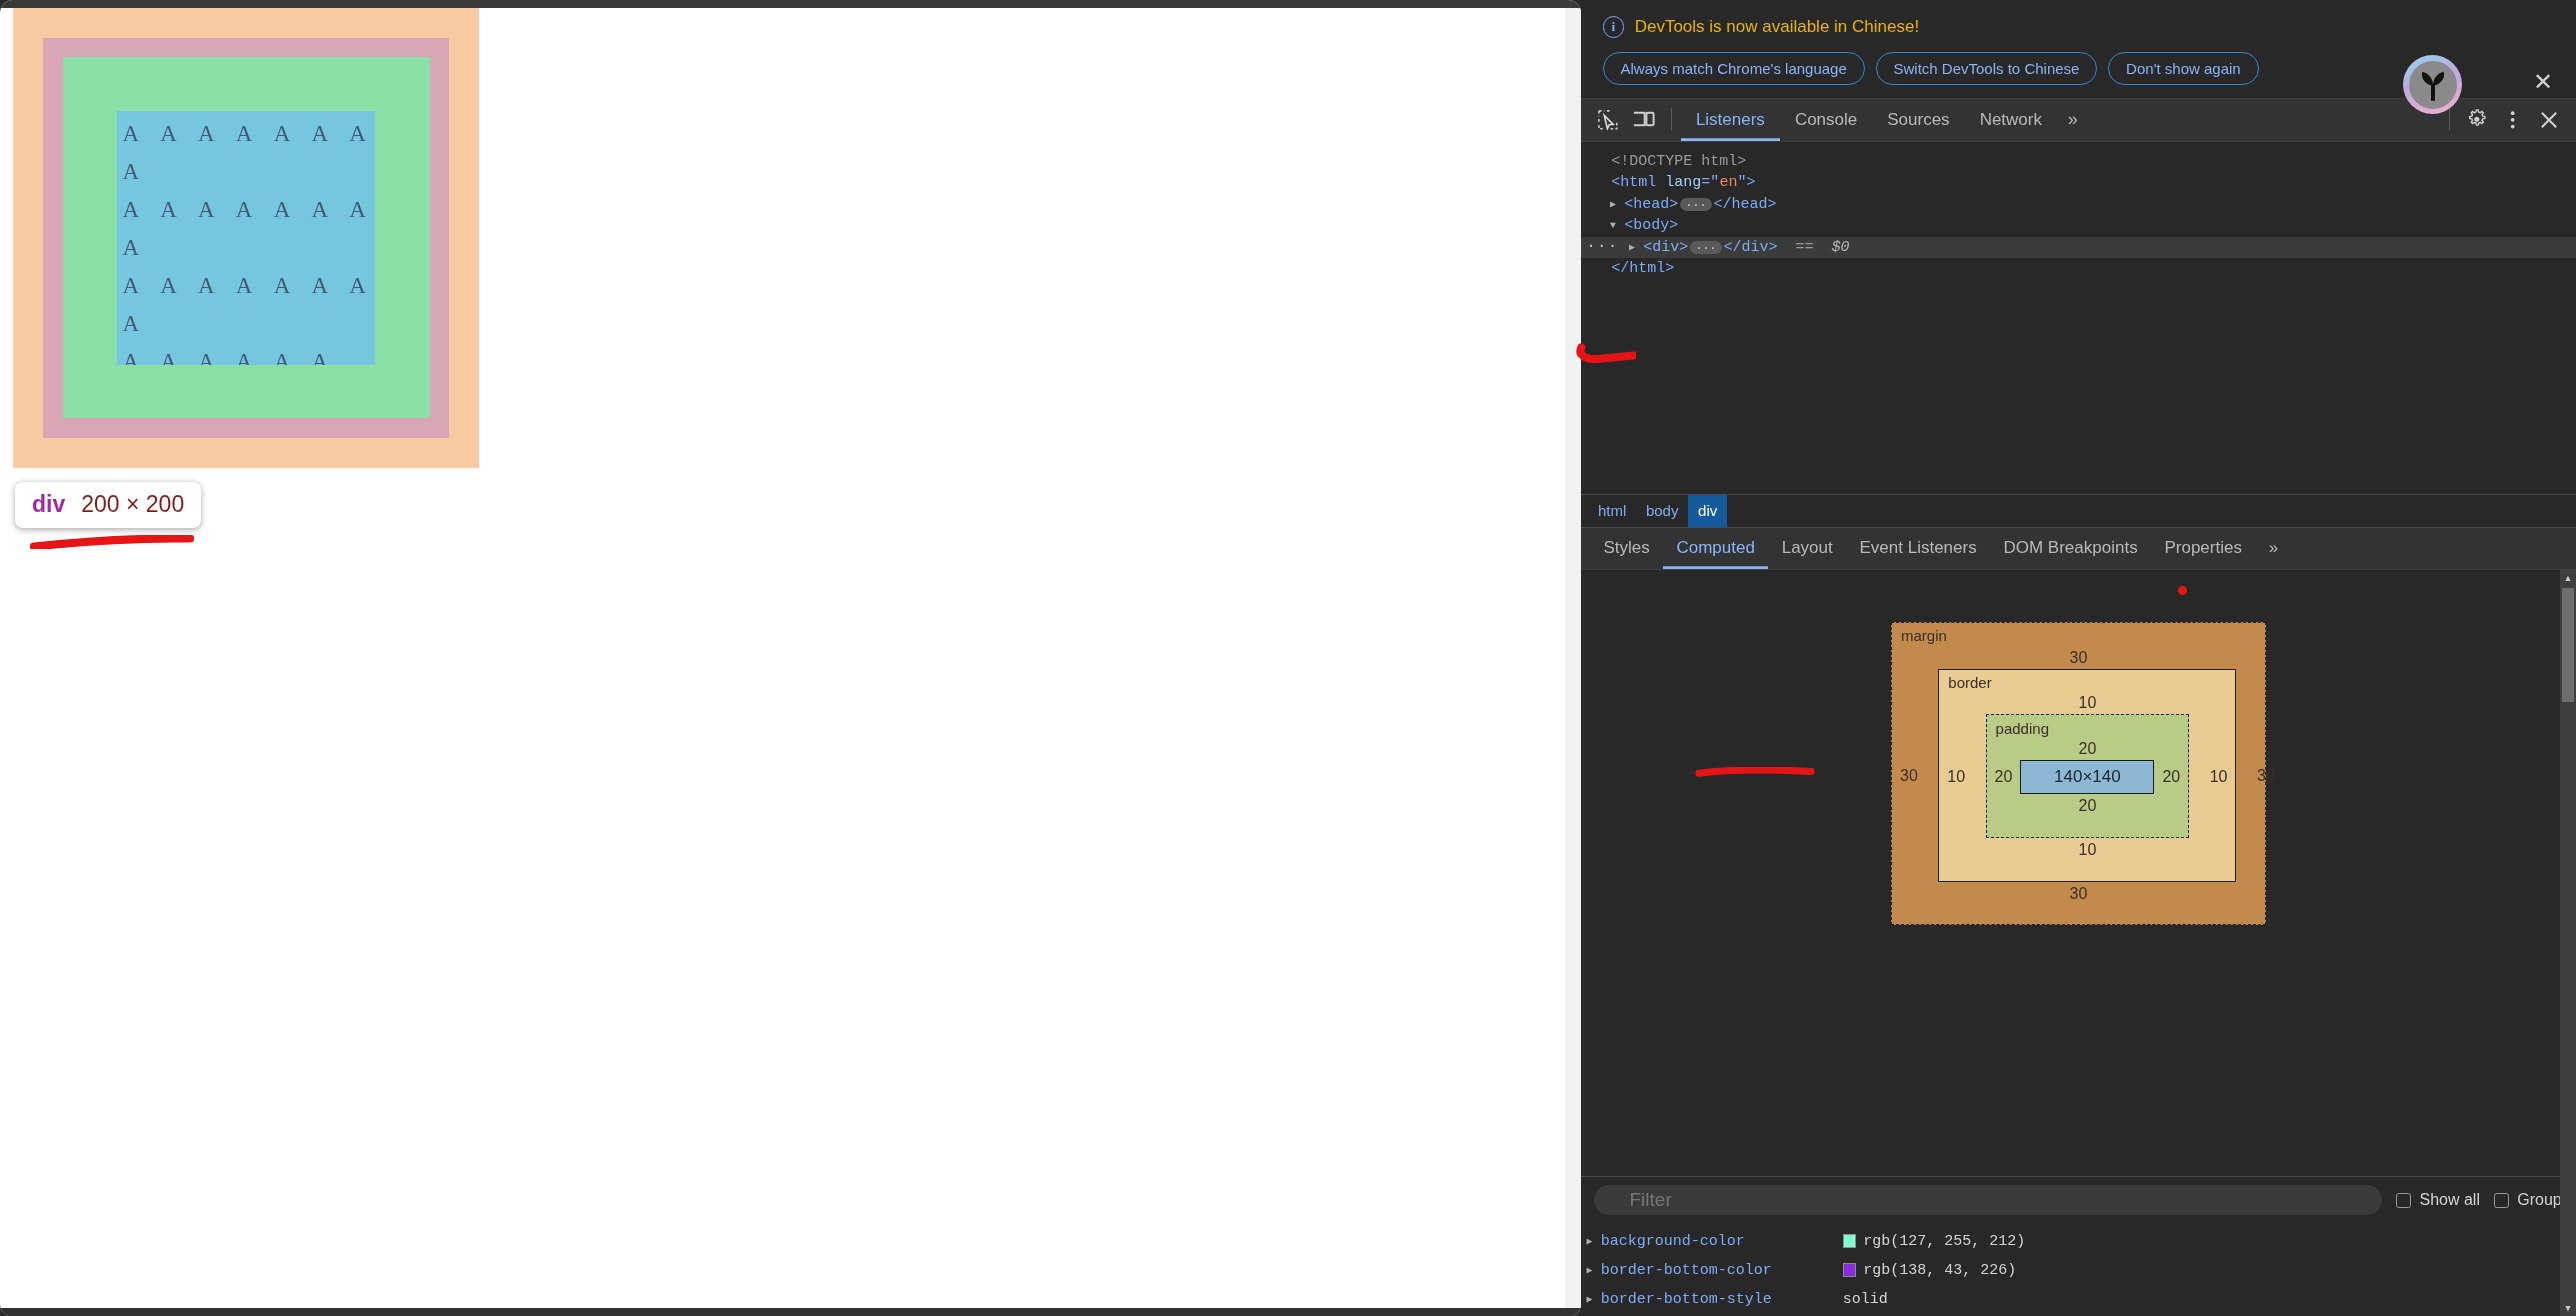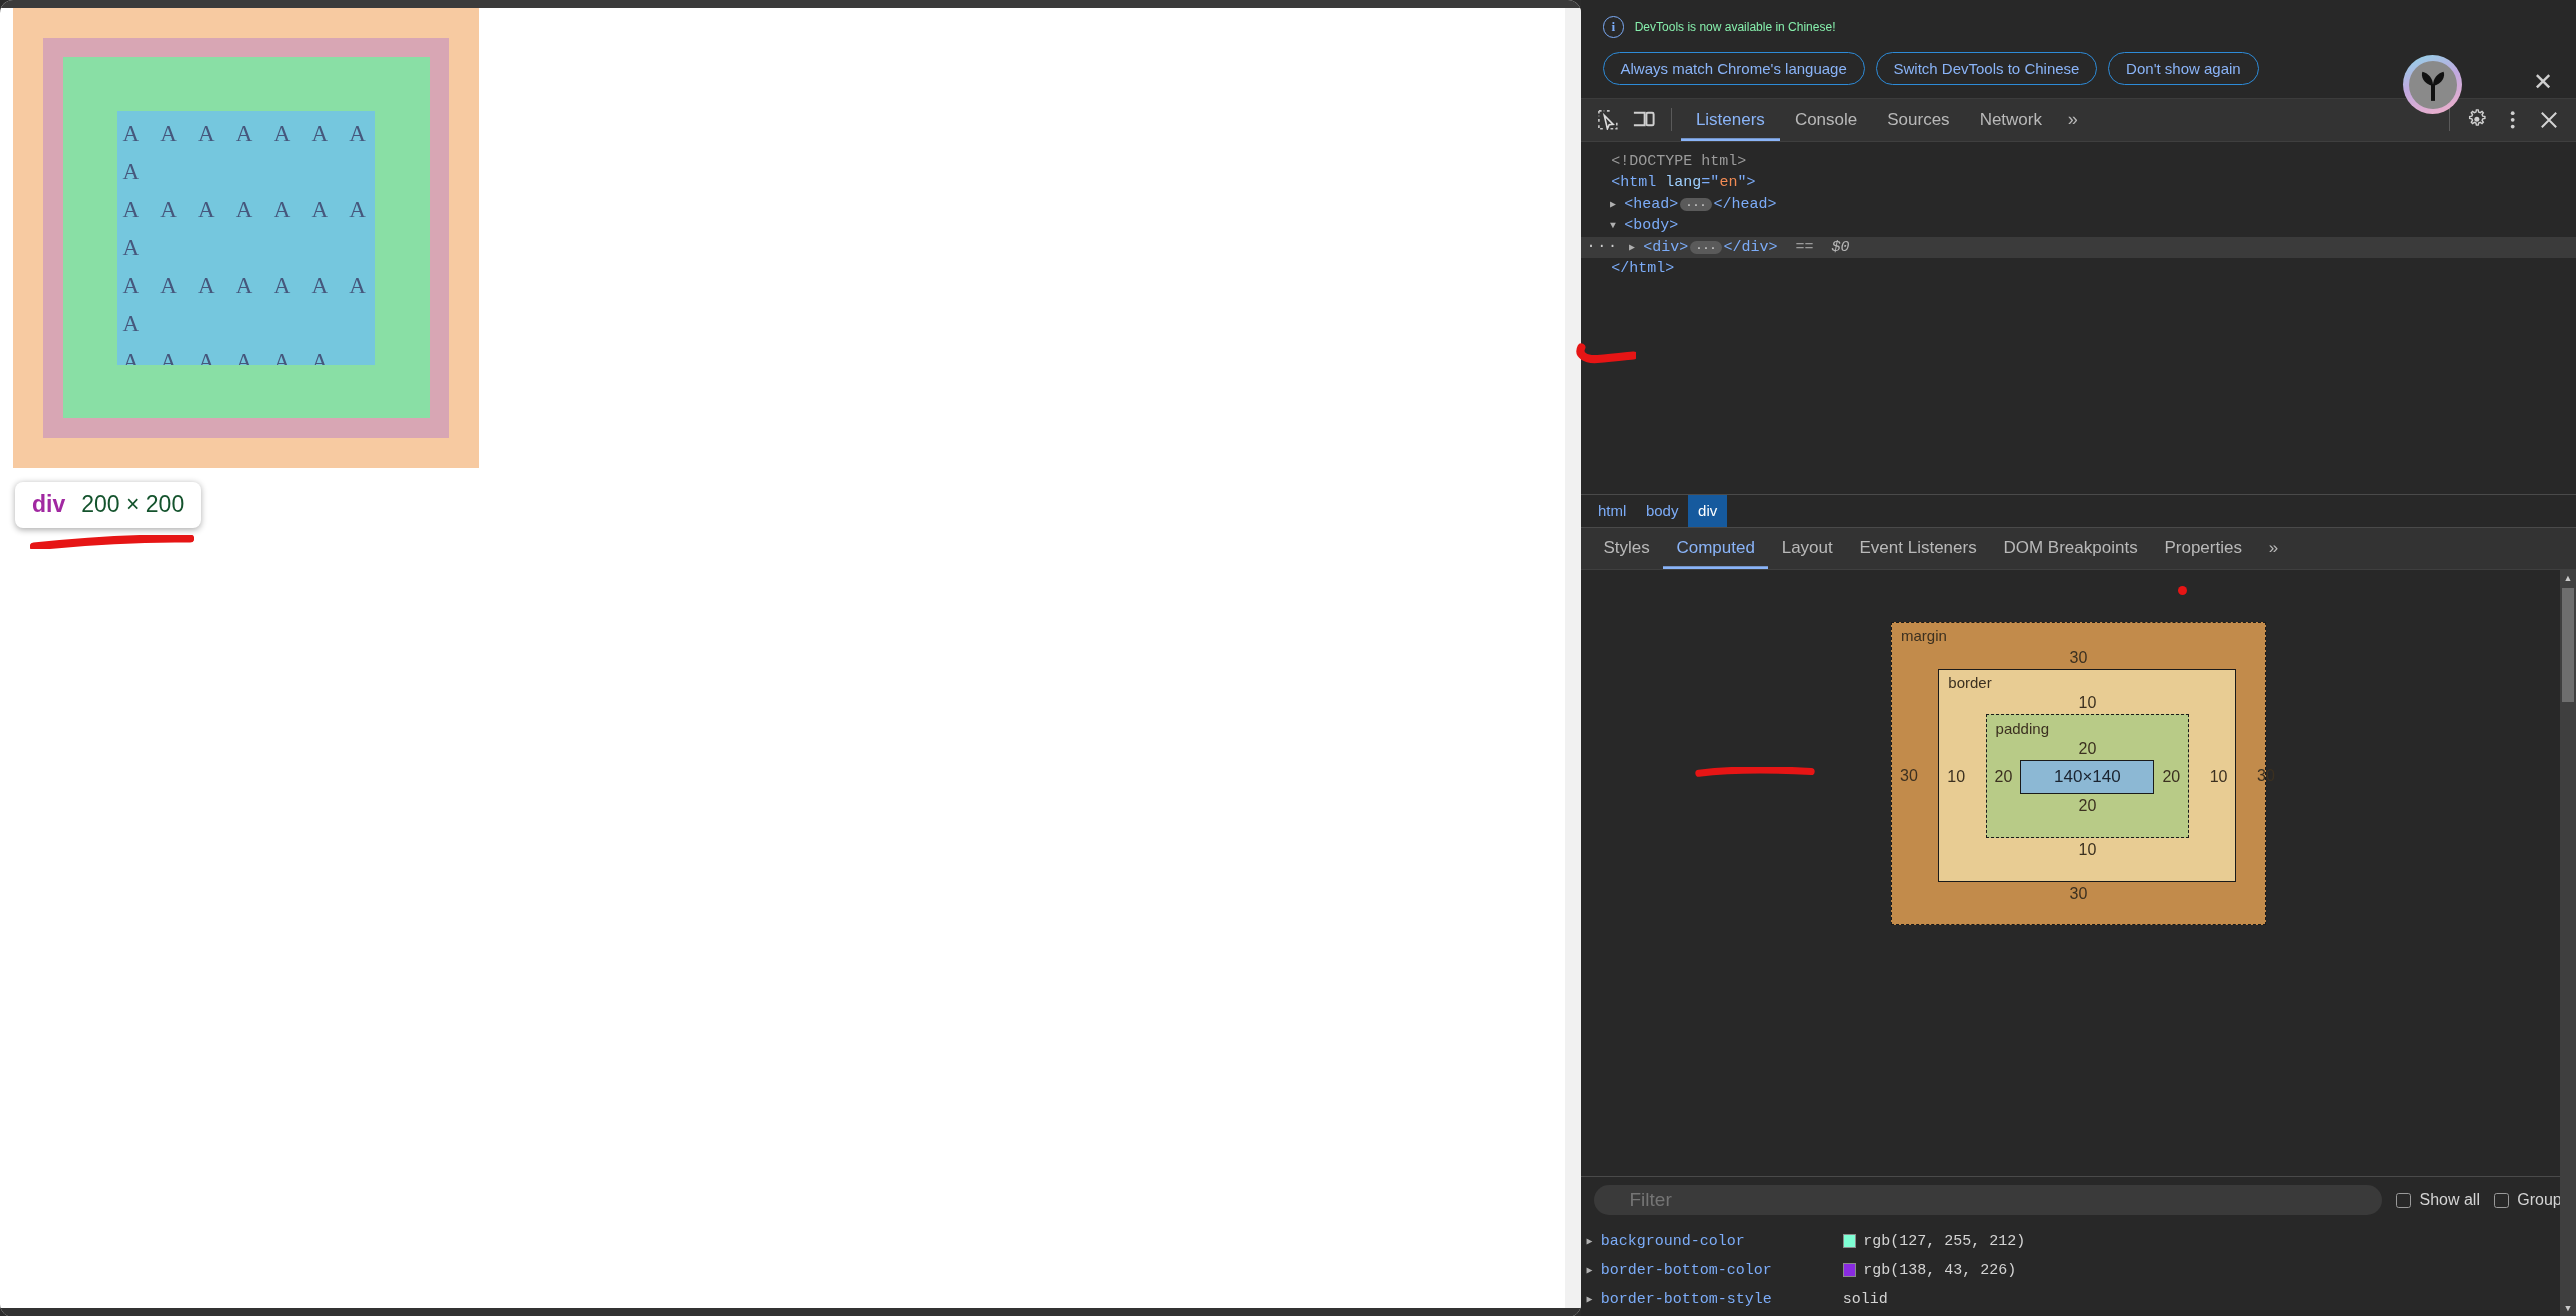--- a/index.html
+++ b/index.html
@@ -71,21 +71,21 @@
     background: #ffffff;
     border-radius: 8px;
     box-shadow: 0 1.8px 6.3px rgba(0,0,0,0.32);
     padding: 9px 17px 9.8px 17px;
     display: flex; align-items: baseline; gap: 16px;
     white-space: nowrap;
   }
   .hl-tooltip .tt-tag {
     color: #a128a1; font-weight: bold; font-size: 23px;
   }
-  .hl-tooltip .tt-dims { color: #14532d; font-size: 23px; }
+  .hl-tooltip .tt-dims { color: #7f1d1d; font-size: 23px; }
   .hl-tooltip-arrow {
     position: absolute; left: 43px; top: 468px;
     width: 0; height: 0;
     border-left: 12.5px solid transparent;
     border-right: 12.5px solid transparent;
     border-bottom: 15px solid #ffffff;
   }
 
   
   .ann-underline-tooltip {
@@ -127,21 +127,21 @@
     display: flex; align-items: center; gap: 10.7px;
     margin-bottom: 14.3px;
   }
   .info-icon {
     width: 21.5px; height: 21.5px; flex: 0 0 auto;
     border: 1.8px solid #7cacf8; border-radius: 50%;
     color: #7cacf8; font-size: 13.4px; font-weight: bold;
     display: flex; align-items: center; justify-content: center;
     font-family: "Liberation Serif", serif;
   }
-  .dt-banner-title { font-size: 12px; color: #86efac; }
+  .dt-banner-title { font-size: 17px; color: #eab308; }
   .dt-banner-buttons {
     display: flex; flex-wrap: wrap; gap: 10.7px;
     max-width: 716px;
   }
   .pill-btn {
     border: 0.9px solid #2d8bd8;
     color: #8ab4f8;
     background: transparent;
     border-radius: 18px;
     padding: 7.2px 17px;

